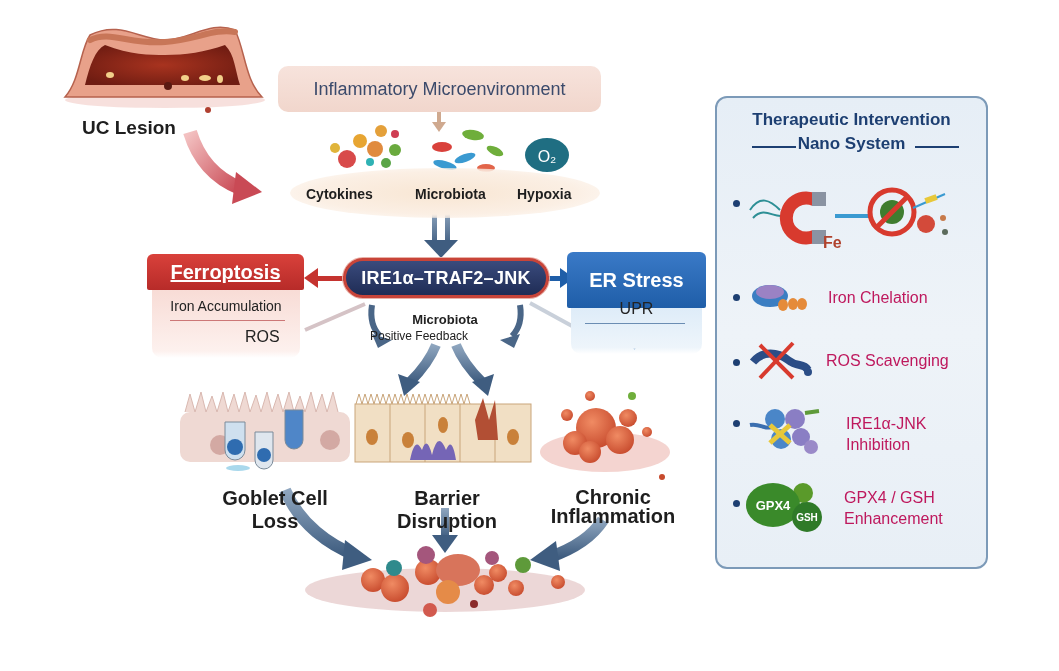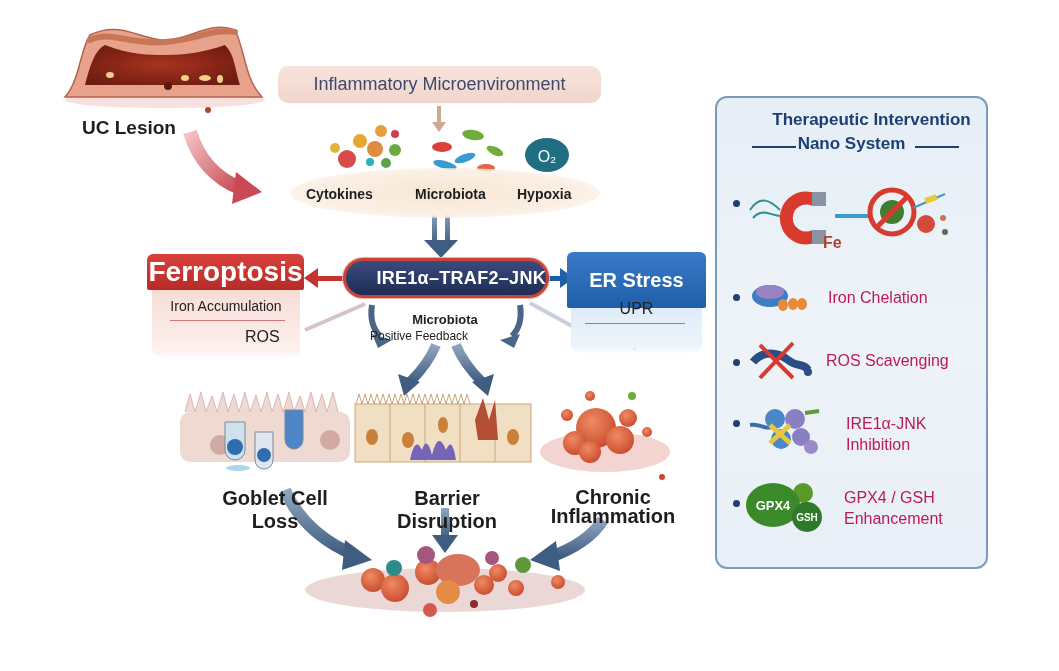--- a/index.html
+++ b/index.html
@@ -3,58 +3,58 @@
 <meta charset="utf-8">
 <style>
   * { box-sizing: border-box; margin: 0; padding: 0; }
   html, body { width: 1059px; height: 671px; background: #ffffff; overflow: hidden; }
   body { position: relative; font-family: "Liberation Sans", "DejaVu Sans", sans-serif; color: #1a1a1a; }
   .abs { position: absolute; }
   svg.layer { position: absolute; left: 0; top: 0; }
 
   .lesion-label { left: 82px; top: 117px; font-size: 19px; font-weight: bold; color: #1e1e1e; }
 
-  .micro-box { left: 278px; top: 66px; width: 323px; height: 37px; border-radius: 10px;
+  .micro-box { left: 278px; top: 66px; width: 323px; height: 46px; border-radius: 10px;
     background: linear-gradient(#f7e3dc, #f1d6cc); color: #3b4a6b; font-size: 18px;
     display: flex; align-items: center; justify-content: center; }
 
   .factor-band { left: 290px; top: 168px; width: 310px; height: 50px; border-radius: 50%;
     background: radial-gradient(ellipse at center, #f8e6d3 0%, #fbefe4 60%, rgba(255,255,255,0) 100%); }
   .factor-label { font-size: 14px; font-weight: bold; color: #1e1e1e; top: 186px; }
 
   .ferro-head { left: 147px; top: 254px; width: 157px; height: 36px; border-radius: 6px 6px 2px 2px;
-    background: linear-gradient(#d9413b, #b72b29); color: #fff; font-size: 28px; font-weight: bold;
-    display: flex; align-items: center; justify-content: center; }
+    background: linear-gradient(#d9413b, #b72b29); color: #fff; font-size: 20px; font-weight: bold;
+    display: flex; align-items: center; justify-content: center; text-decoration: underline; }
   .ferro-body { left: 152px; top: 290px; width: 148px; height: 68px;
     background: linear-gradient(#f8dcd6, #fdf1ee 90%, rgba(255,255,255,0)); border-radius: 0 0 10px 10px; }
   .ferro-line1 { left: 160px; top: 298px; width: 132px; text-align: center; font-size: 14px; color: #222; }
   .ferro-divider { left: 170px; top: 320px; width: 115px; height: 1px; background: #c77; }
   .ferro-ros { left: 245px; top: 328px; font-size: 16px; color: #222; }
 
   .hub { left: 343px; top: 258px; width: 206px; height: 40px; border-radius: 22px;
     background: linear-gradient(#3a4b7d, #1f2c55); border: 3px solid #c84439;
     box-shadow: 0 0 0 1px #e9b1a8; color: #fff; font-size: 18px; font-weight: bold;
-    display: flex; align-items: center; justify-content: flex-end; letter-spacing: 0.3px; }
+    display: flex; align-items: center; justify-content: center; letter-spacing: 0.3px; }
 
   .cross1 { left: 370px; top: 312px; width: 150px; text-align: center; font-size: 13px; font-weight: bold; color: #222; }
   .cross2 { left: 370px; top: 329px; width: 150px; font-size: 12px; color: #222; }
 
   .er-head { left: 567px; top: 252px; width: 139px; height: 56px; border-radius: 6px 6px 2px 2px;
     background: linear-gradient(#3a7ac7, #1f5ea8); color: #fff; font-size: 20px; font-weight: bold;
     display: flex; align-items: center; justify-content: center; }
   .er-body { left: 571px; top: 290px; width: 131px; height: 64px;
     background: linear-gradient(#d7e8f7, #eef5fb 90%, rgba(255,255,255,0)); border-radius: 0 0 10px 10px; }
   .er-upr { left: 571px; top: 300px; width: 131px; text-align: center; font-size: 16px; color: #222; }
   .er-divider { left: 585px; top: 323px; width: 100px; height: 1px; background: #6b8db3; }
 
   .out-label { font-size: 20px; font-weight: bold; color: #1e1e1e; text-align: center; }
 
   .panel { left: 715px; top: 96px; width: 273px; height: 473px; border-radius: 12px;
     border: 2px solid #7c9ab8; background: linear-gradient(#e6eef6, #eef3f8 50%, #e8eff6); }
-  .panel-title { left: 715px; top: 110px; width: 273px; text-align: center; font-size: 17px; font-weight: bold; color: #1d3f72; margin-left: 20px; }
+  .panel-title { left: 715px; top: 110px; width: 273px; text-align: center; font-size: 17px; font-weight: bold; color: #1d3f72; }
   .panel-sub { left: 715px; top: 134px; width: 273px; text-align: center; font-size: 17px; font-weight: bold; color: #1d3f72; }
   .panel-rule { height: 1.5px; background: #1d3f72; top: 146px; }
   .bullet { width: 7px; height: 7px; border-radius: 50%; background: #1d3f72; }
   .item-text { font-size: 16px; color: #be185d; line-height: 19px; }
 </style>
 </head>
 <body>
 
 <svg class="layer" width="1059" height="671">
   <defs>

